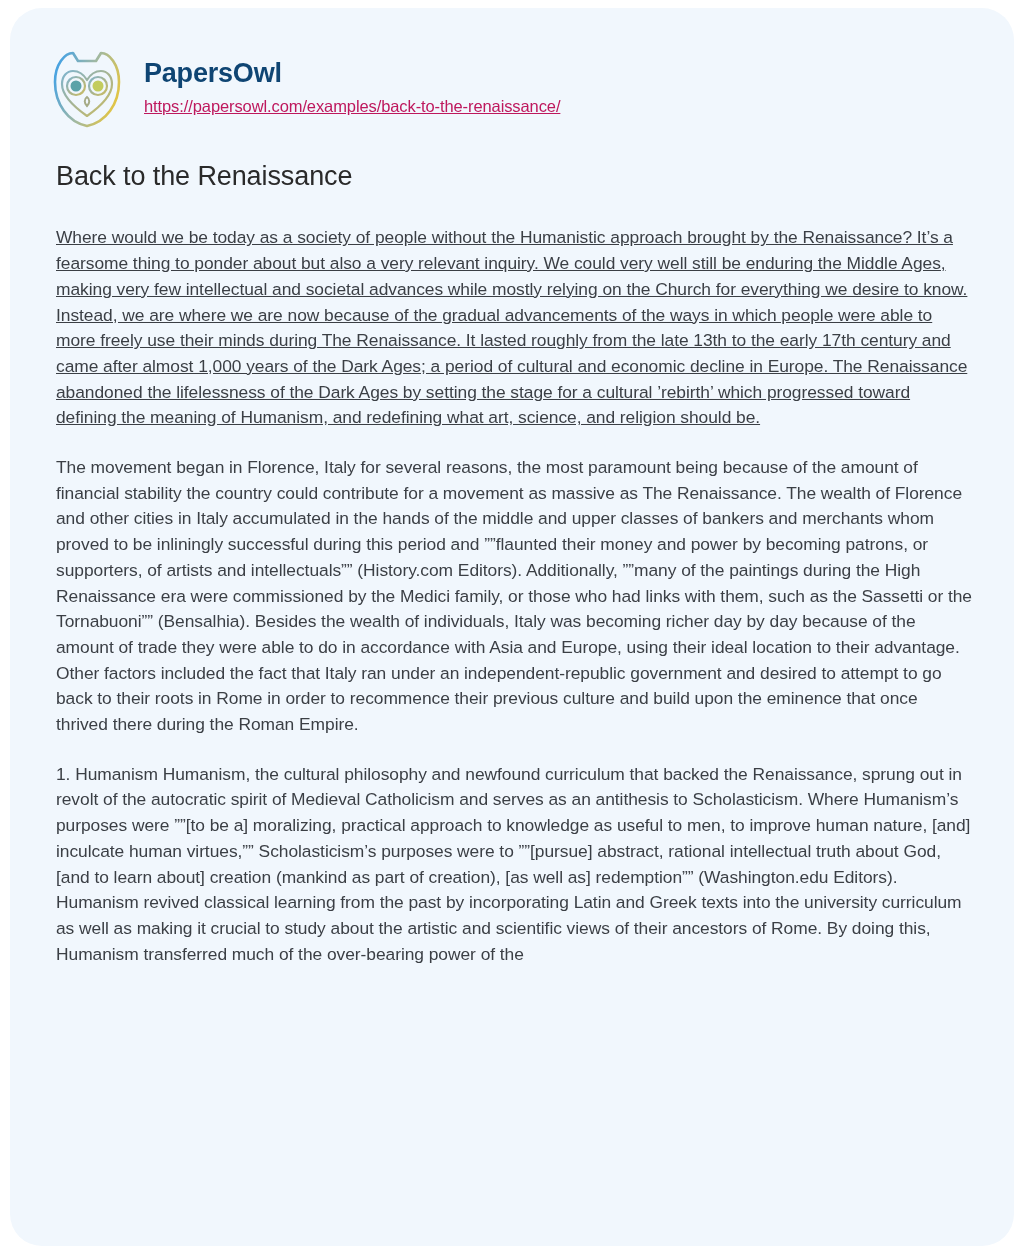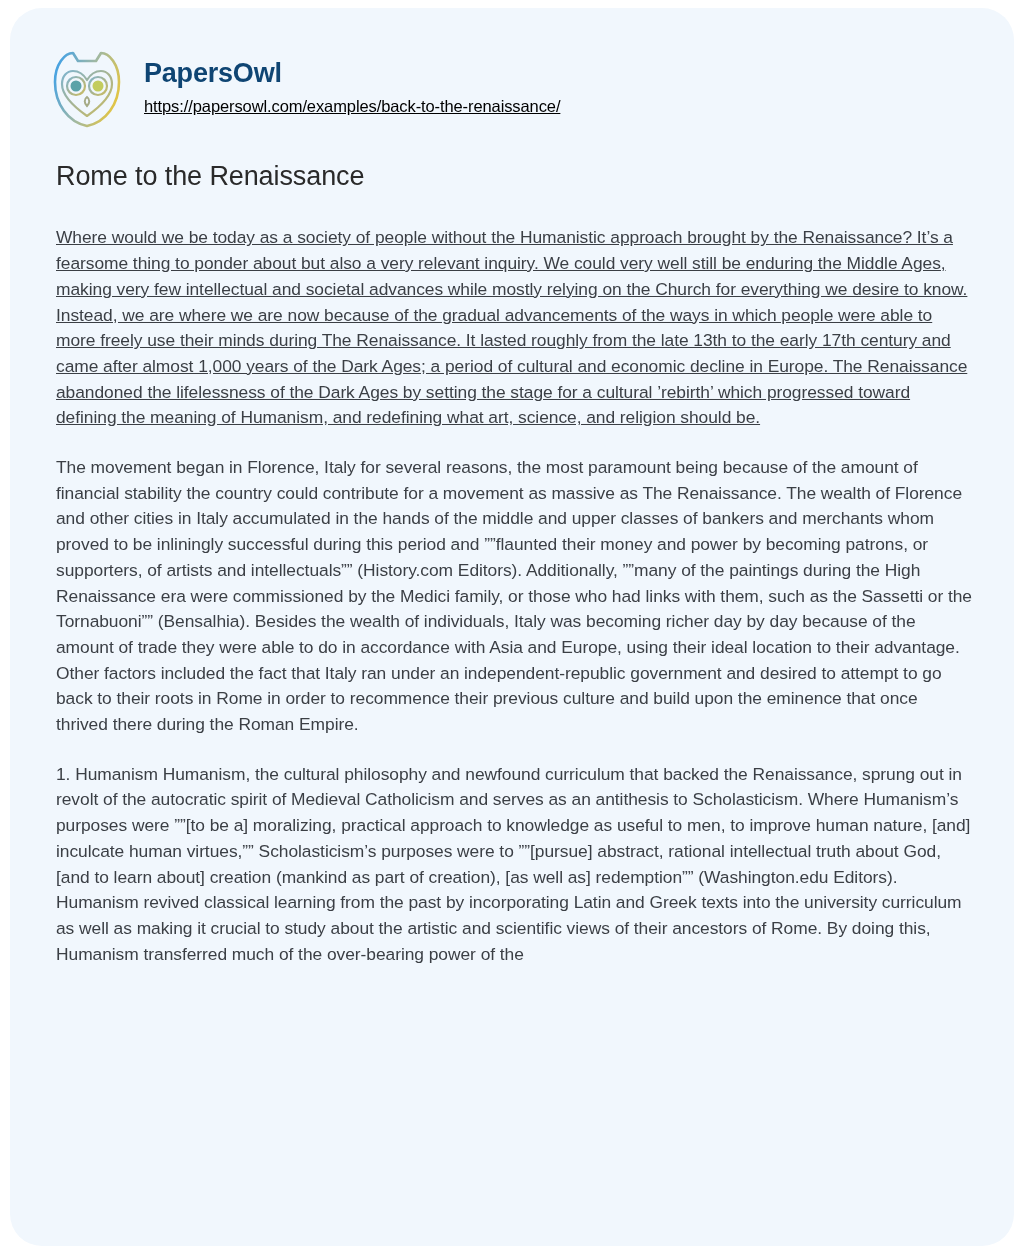--- a/index.html
+++ b/index.html
@@ -43,21 +43,21 @@
   }
   .brand-name {
     font-size: 27px;
     font-weight: bold;
     color: #0f4573;
     letter-spacing: -0.2px;
     line-height: 1.1;
   }
   .site-url {
     font-size: 16.5px;
-    color: #000000;
+    color: #be185d;
     margin-top: 9px;
     line-height: 1.1;
     letter-spacing: -0.1px;
   }
   .article {
     padding: 0 42px 0 46px;
   }
   .article-title {
     font-size: 27px;
     font-weight: normal;
@@ -119,21 +119,21 @@
         <path d="M39 51 C36 53 36 57 39 60 C42 57 42 53 39 51 Z" fill="none" stroke="#a6ab86" stroke-width="2"></path>
       </svg>
     </span>
     <div class="brand-block">
       <div class="brand-name">PapersOwl</div>
       <a class="site-url" href="#">https://papersowl.com/examples/back-to-the-renaissance/</a>
     </div>
   </div>
 
   <div class="article">
-    <h1 class="article-title">Rome to the Renaissance</h1>
+    <h1 class="article-title">Back to the Renaissance</h1>
     <div class="body-copy">
       <p>Where would we be today as a society of people without the Humanistic approach brought by the Renaissance? It’s a fearsome thing to ponder about but also a very relevant inquiry. We could very well still be enduring the Middle Ages, making very few intellectual and societal advances while mostly relying on the Church for everything we desire to know. Instead, we are where we are now because of the gradual advancements of the ways in which people were able to more freely use their minds during The Renaissance. It lasted roughly from the late 13th to the early 17th century and came after almost 1,000 years of the Dark Ages; a period of cultural and economic decline in Europe. The Renaissance abandoned the lifelessness of the Dark Ages by setting the stage for a cultural ’rebirth’ which progressed toward defining the meaning of Humanism, and redefining what art, science, and religion should be.</p>
       <p>The movement began in Florence, Italy for several reasons, the most paramount being because of the amount of financial stability the country could contribute for a movement as massive as The Renaissance. The wealth of Florence and other cities in Italy accumulated in the hands of the middle and upper classes of bankers and merchants whom proved to be inliningly successful during this period and ””flaunted their money and power by becoming patrons, or supporters, of artists and intellectuals”” (History.com Editors). Additionally, ””many of the paintings during the High Renaissance era were commissioned by the Medici family, or those who had links with them, such as the Sassetti or the Tornabuoni”” (Bensalhia). Besides the wealth of individuals, Italy was becoming richer day by day because of the amount of trade they were able to do in accordance with Asia and Europe, using their ideal location to their advantage. Other factors included the fact that Italy ran under an independent-republic government and desired to attempt to go back to their roots in Rome in order to recommence their previous culture and build upon the eminence that once thrived there during the Roman Empire.</p>
       <p>1. Humanism Humanism, the cultural philosophy and newfound curriculum that backed the Renaissance, sprung out in revolt of the autocratic spirit of Medieval Catholicism and serves as an antithesis to Scholasticism. Where Humanism’s purposes were ””[to be a] moralizing, practical approach to knowledge as useful to men, to improve human nature, [and] inculcate human virtues,”” Scholasticism’s purposes were to ””[pursue] abstract, rational intellectual truth about God, [and to learn about] creation (mankind as part of creation), [as well as] redemption”” (Washington.edu Editors). Humanism revived classical learning from the past by incorporating Latin and Greek texts into the university curriculum as well as making it crucial to study about the artistic and scientific views of their ancestors of Rome. By doing this, Humanism transferred much of the over-bearing power of the</p>
     </div>
   </div>
 
 </div>
 
 </body></html>

